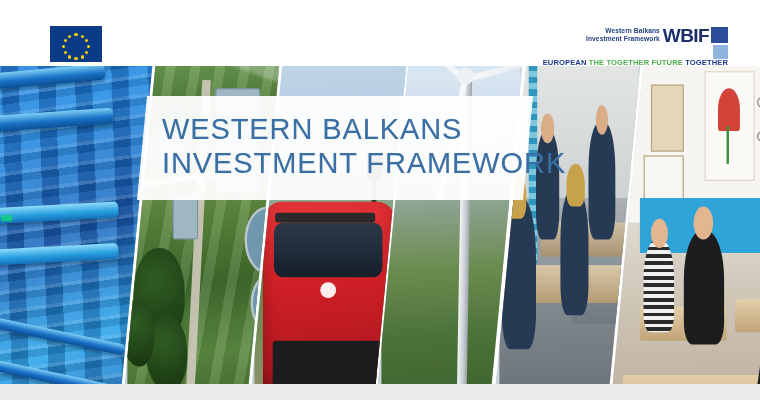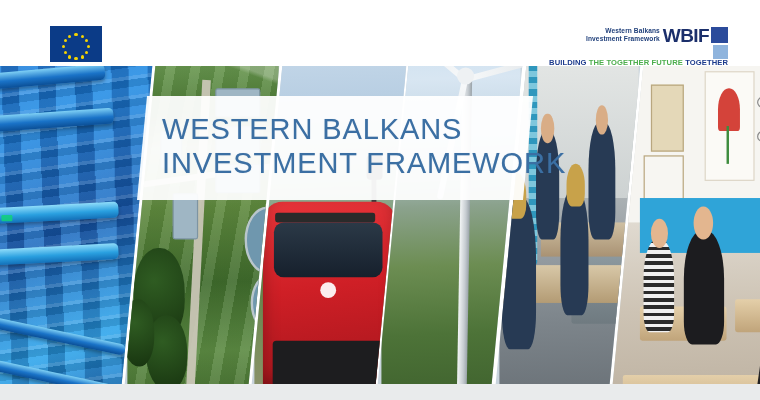--- a/index.html
+++ b/index.html
@@ -448,21 +448,21 @@
     <div class="wbif-logo">
       <div class="wbif-top">
         <div class="wbif-sub">
           <div>Western Balkans</div>
           <div>Investment Framework</div>
         </div>
         <div class="wbif-word">WBIF</div>
         <div class="wbif-sq-dark"></div>
       </div>
       <div class="wbif-sq-light"></div>
-      <div class="wbif-tagline"><span class="tg-blue">BUILDING </span><span class="tg-green">THE TOGETHER FUTURE </span><span class="tg-blue">TOGETHER</span></div>
+      <div class="wbif-tagline"><span class="tg-blue">EUROPEAN </span><span class="tg-green">THE TOGETHER FUTURE </span><span class="tg-blue">TOGETHER</span></div>
     </div>
   </div>
 
   <div class="strip">
 
     <div class="panel p1">
       <div class="panel-inner">
         <div class="cable" style="left:-6%;top:6%;width:78%;transform:rotate(-6deg)"></div>
         <div class="cable" style="left:-4%;top:16%;width:80%;transform:rotate(-5deg)"></div>
         <div class="cable" style="left:-2%;top:26%;width:82%;transform:rotate(-4deg)"></div>

